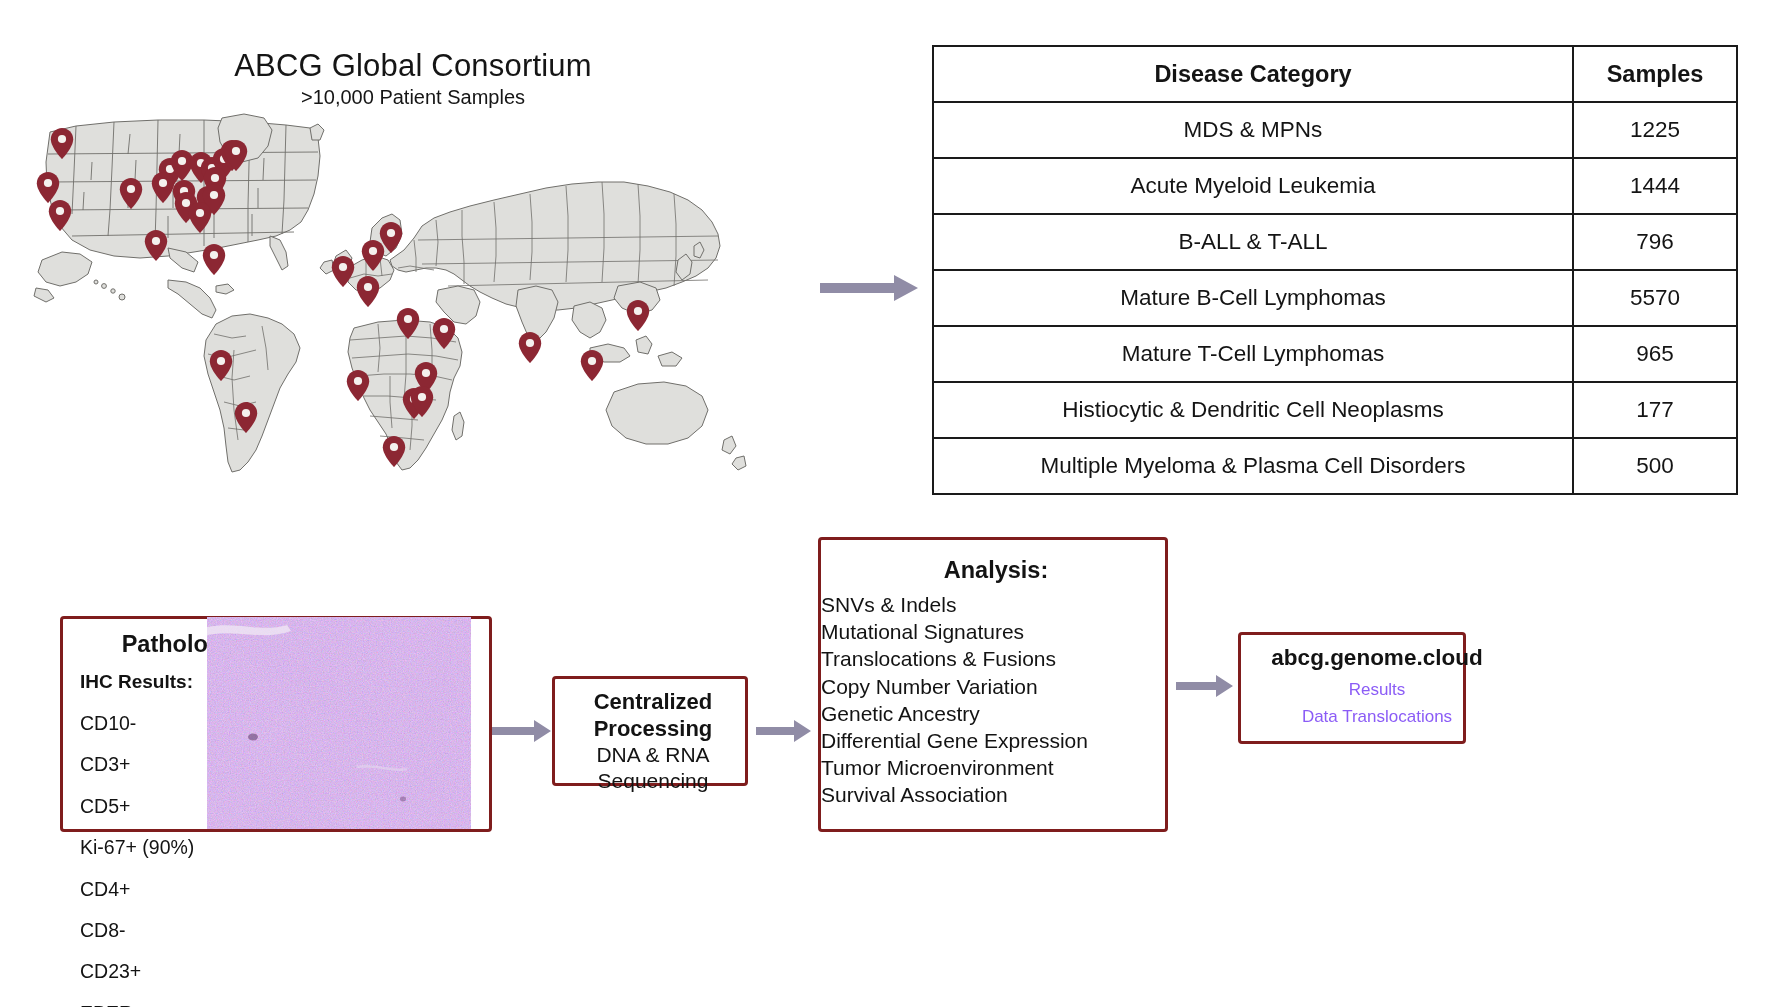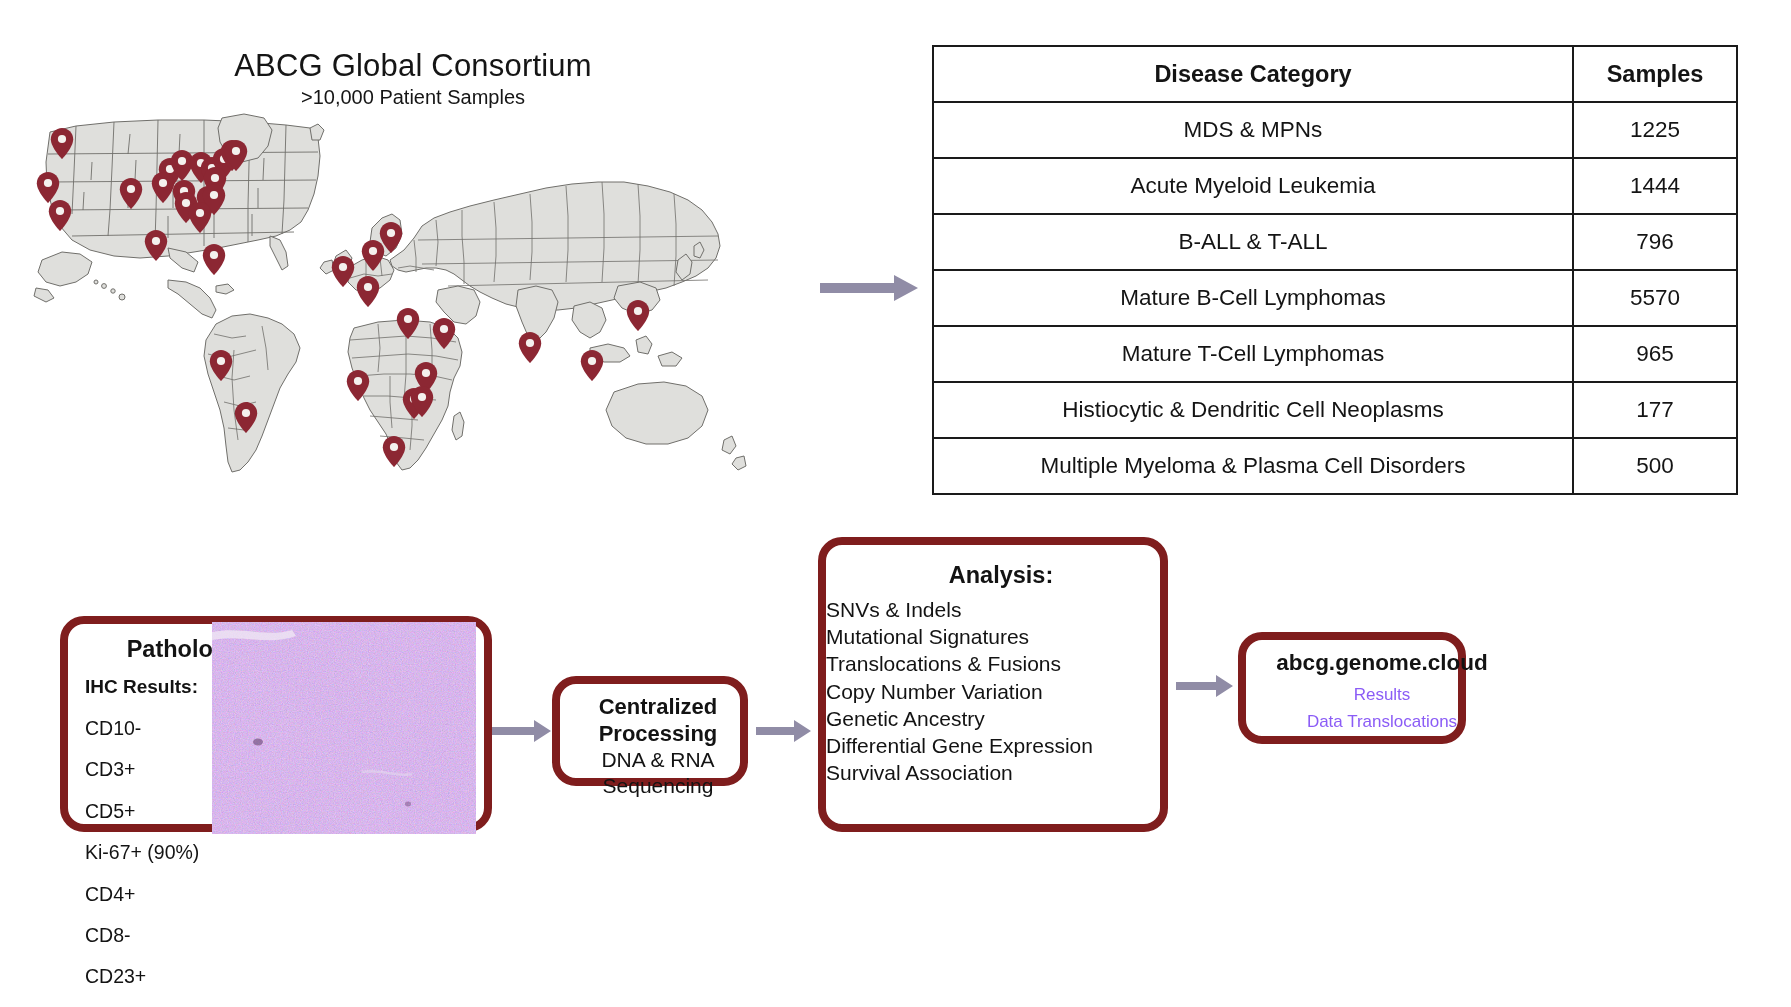--- a/index.html
+++ b/index.html
@@ -42,21 +42,21 @@
     border-bottom:2.6px solid #1a1a1a;
     border-left:2.6px solid #1a1a1a;
     border-right:2.6px solid #1a1a1a;
     text-align:center;height:54px;font-weight:normal;
     font-size:22.5px;color:#141414;padding:0 6px;
   }
   table.disease th{font-weight:bold;font-size:23.5px;}
 
   
   .rbox{
-    position:absolute;border:8px solid #7f1d1d;border-radius:24px;
+    position:absolute;border:3px solid #7f1d1d;border-radius:4px;
     background:#fff;box-sizing:border-box;
   }
   #path-box{left:60px;top:616px;width:432px;height:216px;}
   #path-title{
     position:absolute;left:0;top:12px;width:432px;text-align:center;
     font-size:23.5px;font-weight:bold;color:#131313;
   }
   #ihc-heading{
     position:absolute;left:17px;top:52px;font-size:19px;font-weight:bold;color:#131313;
   }
@@ -440,20 +440,21 @@
 
   <div class="rbox" id="analysis-box">
     <div id="analysis-title">Analysis:</div>
     <div id="analysis-list">
         <div>SNVs &amp; Indels</div>
         <div>Mutational Signatures</div>
         <div>Translocations &amp; Fusions</div>
         <div>Copy Number Variation</div>
         <div>Genetic Ancestry</div>
         <div>Differential Gene Expression</div>
+        <div>Tumor Microenvironment</div>
         <div>Survival Association</div>
       </div>
   </div>
 
   <div class="flowarrow" id="arrow-analysis-cloud">
     <svg viewBox="0 0 58 26" xmlns="http://www.w3.org/2000/svg">
       <path d="M0,9 L40,9 L40,2 L57,13 L40,24 L40,17 L0,17 Z" fill="#908ca6"></path>
     </svg>
   </div>
 

